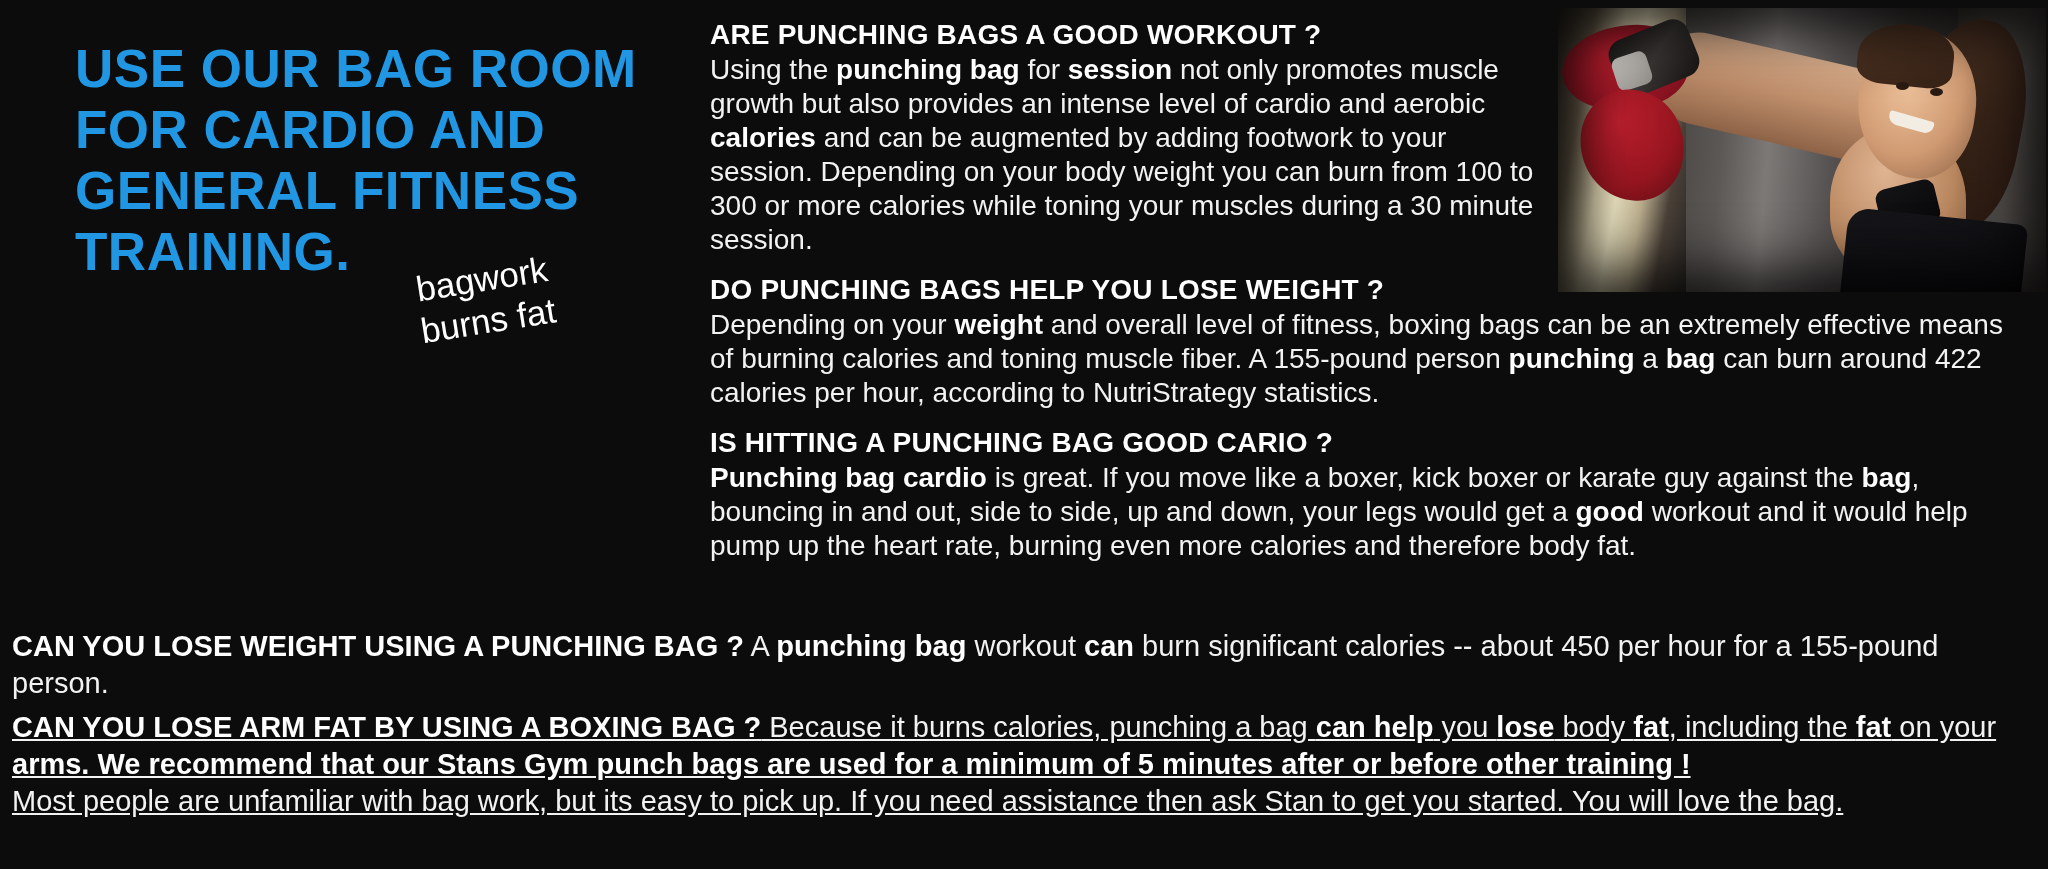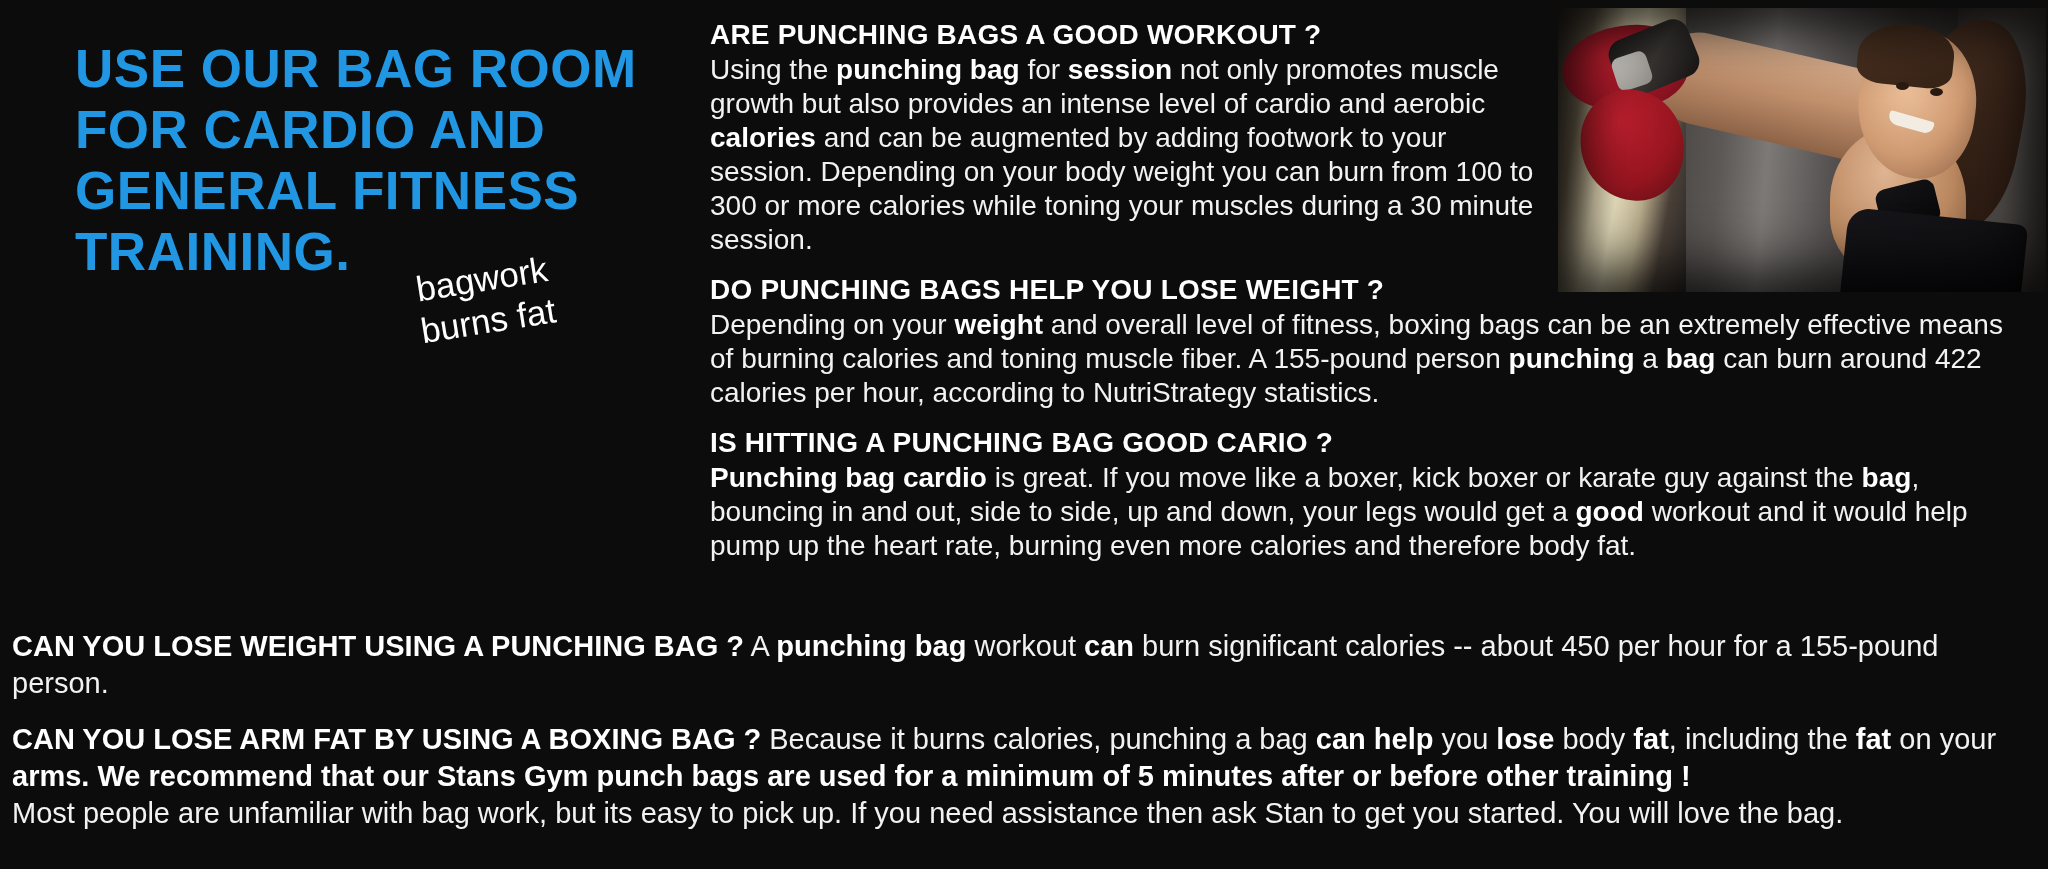--- a/index.html
+++ b/index.html
@@ -231,23 +231,23 @@
     position:absolute;
     left:12px;
     top:628px;
     width:2024px;
   }
   .wide-para {
     color:#f2f2f2;
     font-size:29px;
     line-height:37px;
     font-weight:400;
-    margin-bottom:19px;
-  }
-  .wide-para:last-child { margin-bottom:0; }
+    margin-bottom:7px;
+  }
+  .wide-para:last-child { margin-bottom:0;text-decoration:underline; }
   .wide-para b { font-weight:bold; color:#ffffff; }
   .wide-q {
     font-weight:bold;
     color:#ffffff;
     text-transform:uppercase;
   }
 </style>
 </head>
 <body>
 

